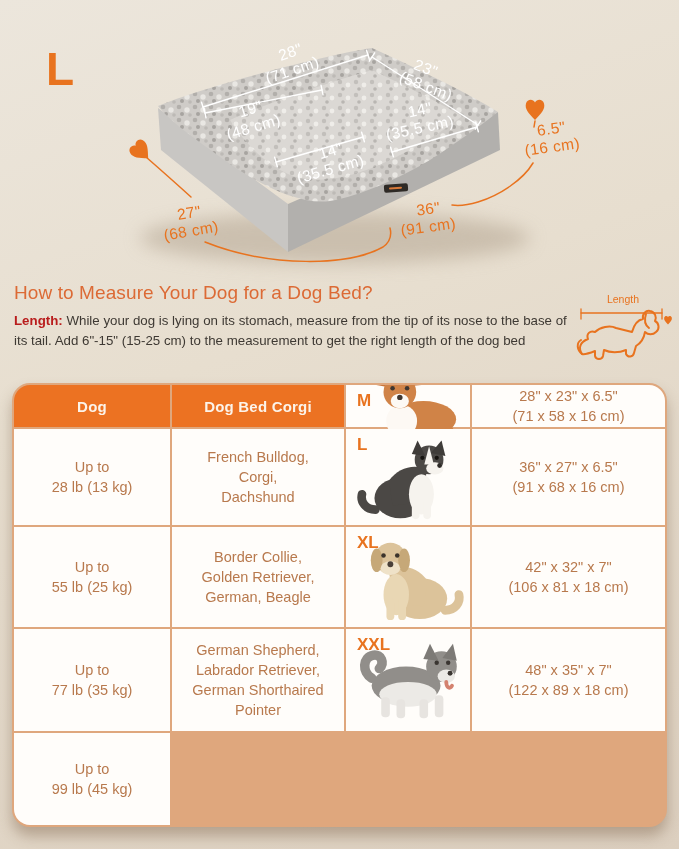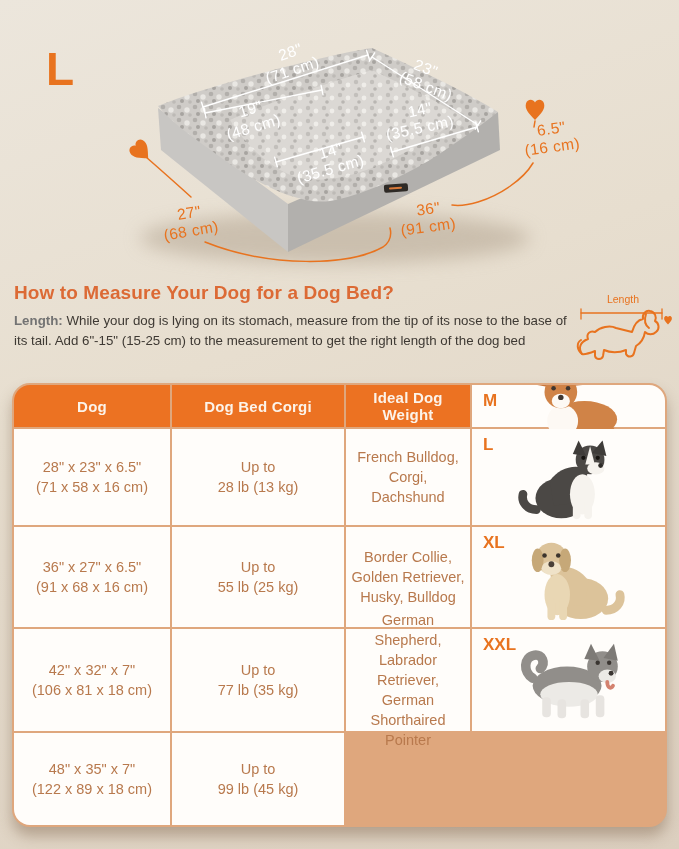--- a/index.html
+++ b/index.html
@@ -9,35 +9,35 @@
     font-family:"Liberation Sans",sans-serif;
   }
   .size-badge{
     position:absolute;left:46px;top:46px;
     font-size:46px;font-weight:800;color:#e8731f;line-height:1;
   }
   #hero-svg{position:absolute;left:0;top:0;}
   .dim-text{font-size:15.5px;fill:#ffffff;letter-spacing:.4px;}
   .dim-text-orange{font-size:15.5px;fill:#e8731f;letter-spacing:.4px;}
   .howto{position:absolute;left:14px;top:282px;width:562px;}
-  .howto-title{margin:0 0 7px 0;font-size:19px;font-weight:700;color:#dc6a35;letter-spacing:.1px;}
+  .howto-title{margin:0 0 7px 0;font-size:19px;font-weight:400;color:#dc6a35;letter-spacing:.1px;}
   .howto-text{font-size:13.3px;color:#3e3933;line-height:1.5;}
-  .howto-text b{font-weight:700;color:#737373;text-align:right;}
+  .howto-text b{font-weight:700;color:#b91c1c;text-align:right;}
   .length-diagram{position:absolute;left:574px;top:292px;}
   .size-table{
     position:absolute;left:12px;top:383px;width:651px;
     display:grid;grid-template-columns:156px 172px 124px 1fr;
     grid-template-rows:42px 96px 100px 102px 92px;
     gap:2px;background:#dfa77d;border:2px solid #dfa77d;
     border-radius:18px;overflow:hidden;
     box-shadow:0 9px 14px rgba(110,82,55,.38);
   }
   .hdr{
     background:#ec7222;color:#fcf3e9;font-weight:700;font-size:15px;
-    display:flex;align-items:center;justify-content:center;text-align:center;letter-spacing:.2px;
+    display:flex;align-items:center;justify-content:center;text-align:left;letter-spacing:.2px;
   }
   .dogcell{background:#fffdfa;position:relative;display:flex;align-items:center;justify-content:center;}
   .size-tag{position:absolute;top:6px;left:11px;color:#e8731f;font-weight:700;font-size:17px;}
   .txtcell{
     background:#fffdfa;display:flex;align-items:center;justify-content:center;
     text-align:center;color:#b8794d;font-size:14.5px;line-height:1.38;
     white-space:pre-line;padding:4px;
   }
 </style>
 </head>
@@ -156,21 +156,20 @@
            C79,43 74,43 71,40 C70,46 67,51 62,54 L60,61 C59,65 54,66 52,62 L52,58
            C45,61 36,61 30,58 L29,64 C28,68 22,68 21,64 L21,59 C16,61 11,63 8,62 Z" fill="none" stroke="#e8731f" stroke-width="2" stroke-linejoin="round" stroke-linecap="round"></path>
   <path d="M72,22 C70,28 71,33 75,36" fill="none" stroke="#e8731f" stroke-width="2" stroke-linecap="round"></path>
   <path d="M8,62 C3,58 2,51 7,48" fill="none" stroke="#e8731f" stroke-width="2" stroke-linecap="round"></path>
 </svg>
 
 <div class="size-table">
 
   <div class="hdr">Dog</div>
   <div class="hdr">Dog Bed Corgi</div>
-  <div class="hdr">Ideal Dog Weight</div>
 
   <div class="dogcell">
     <span class="size-tag">M</span>
     <svg width="118" height="88" viewBox="0 0 130 95">
       <polygon points="40,6 50,28 28,24" fill="#c9763b"></polygon>
       <polygon points="72,6 84,24 62,26" fill="#c9763b"></polygon>
       <ellipse cx="82" cy="62" rx="36" ry="20" fill="#d08347"></ellipse>
       <rect x="92" y="75" width="9" height="15" rx="4" fill="#d08347"></rect>
       <rect x="106" y="70" width="9" height="17" rx="4" fill="#d08347"></rect>
       <ellipse cx="58" cy="64" rx="17" ry="18" fill="#fdf9f4"></ellipse>
@@ -209,21 +208,21 @@
       <circle cx="75" cy="28" r="2.2" fill="#16130f"></circle>
       <circle cx="90" cy="28" r="2.2" fill="#16130f"></circle>
     </svg>
   </div>
   <div class="txtcell">36" x 27" x 6.5"
 (91 x 68 x 16 cm)</div>
   <div class="txtcell">Up to
 55 lb (25 kg)</div>
   <div class="txtcell">Border Collie,
 Golden Retriever,
-Husky, Bulldog</div>
+German, Beagle</div>
 
   <div class="dogcell">
     <span class="size-tag">XL</span>
     <svg width="146" height="94" viewBox="0 0 124 96">
       <path d="M100,82 C110,82 116,74 114,66" stroke="#dcc39a" stroke-width="9" fill="none" stroke-linecap="round"></path>
       <ellipse cx="74" cy="70" rx="28" ry="21" fill="#dcc39a"></ellipse>
       <path d="M82,52 C72,38 56,34 42,40 L48,74 L78,78 Z" fill="#dcc39a"></path>
       <ellipse cx="50" cy="66" rx="13" ry="21" fill="#e9d7b4"></ellipse>
       <rect x="40" y="70" width="8" height="22" rx="4" fill="#e9d7b4"></rect>
       <rect x="52" y="70" width="8" height="22" rx="4" fill="#e9d7b4"></rect>

